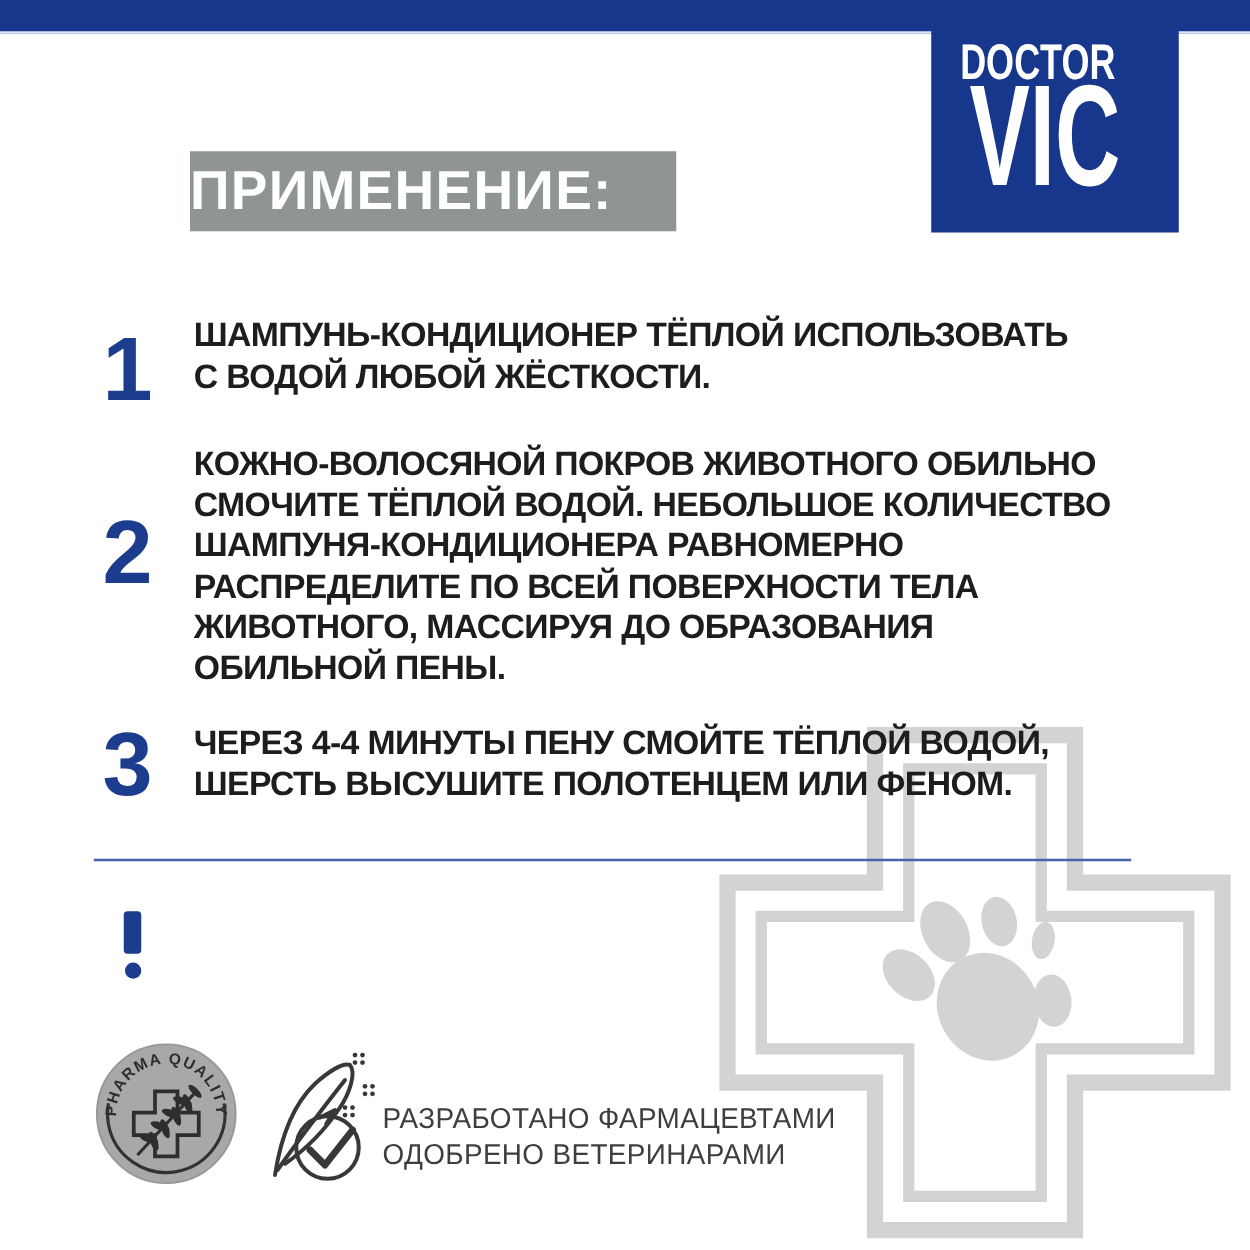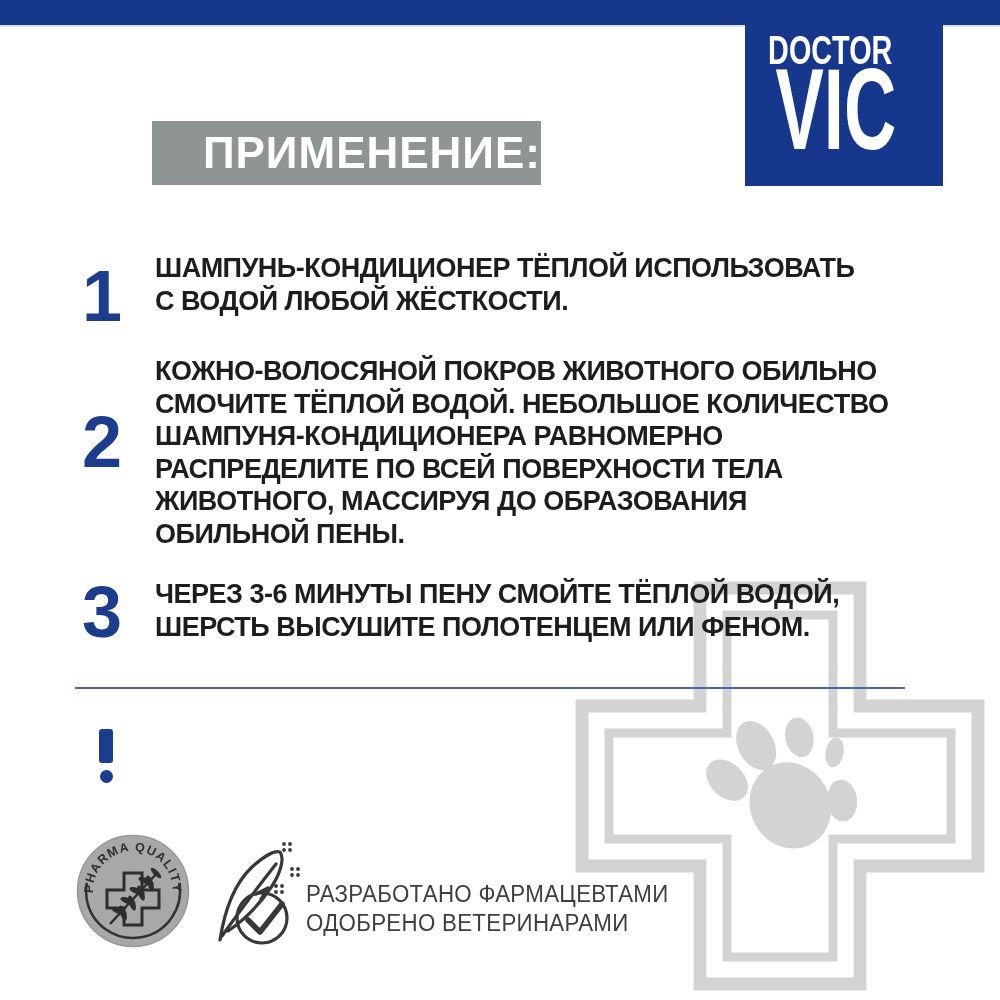--- a/index.html
+++ b/index.html
@@ -8,21 +8,21 @@
     overflow:hidden;font-family:"Liberation Sans",sans-serif;
   }
   .layer{position:absolute;z-index:1;}
   
   .topbar{position:absolute;left:0;top:0;width:1000px;height:25px;background:#17378c;border-bottom:2px solid #dfe5f2;z-index:2;}
   
   .logo{position:absolute;left:745px;top:0;width:198px;height:186px;background:#17378c;z-index:3;}
   .logo .l1{position:absolute;left:0;top:30px;width:165px;text-align:center;color:#fff;font-weight:bold;font-size:40px;line-height:1;transform:scaleX(0.72);transform-origin:center top;letter-spacing:0;}
   .logo .l2{position:absolute;left:0;top:52px;width:165px;text-align:center;color:#fff;font-weight:bold;font-size:115px;line-height:1;transform:scaleX(0.63);transform-origin:center top;}
   
-  .heading{position:absolute;left:152px;top:121px;width:389px;height:64px;background:#8f9494;display:flex;align-items:center;justify-content:flex-end;}
+  .heading{position:absolute;left:152px;top:121px;width:389px;height:64px;background:#8f9494;display:flex;align-items:center;justify-content:flex-start;}
   .heading span{color:#ffffff;font-weight:bold;font-size:44px;letter-spacing:1px;}
   
   .step-num{position:absolute;width:64px;text-align:center;color:#1c3c8e;font-weight:bold;font-size:72px;line-height:1;}
   .step-text{position:absolute;left:155px;width:795px;color:#1d1d1d;font-weight:bold;font-size:27px;line-height:32.5px;letter-spacing:-0.5px;white-space:pre-line;}
   .n1{left:70px;top:260px;} .t1{top:252px;}
   .n2{left:70px;top:406px;} .t2{top:355px;}
   .n3{left:70px;top:576px;} .t3{top:578px;}
   
   .divider{position:absolute;left:75px;top:687px;width:830px;height:2px;background:#4663ac;}
   
@@ -73,21 +73,21 @@
 
   <div class="step-num n2 layer">2</div>
   <div class="step-text t2 layer">КОЖНО-ВОЛОСЯНОЙ ПОКРОВ ЖИВОТНОГО ОБИЛЬНО
 СМОЧИТЕ ТЁПЛОЙ ВОДОЙ. НЕБОЛЬШОЕ КОЛИЧЕСТВО
 ШАМПУНЯ-КОНДИЦИОНЕРА РАВНОМЕРНО
 РАСПРЕДЕЛИТЕ ПО ВСЕЙ ПОВЕРХНОСТИ ТЕЛА
 ЖИВОТНОГО, МАССИРУЯ ДО ОБРАЗОВАНИЯ
 ОБИЛЬНОЙ ПЕНЫ.</div>
 
   <div class="step-num n3 layer">3</div>
-  <div class="step-text t3 layer">ЧЕРЕЗ 3-6 МИНУТЫ ПЕНУ СМОЙТЕ ТЁПЛОЙ ВОДОЙ,
+  <div class="step-text t3 layer">ЧЕРЕЗ 4-4 МИНУТЫ ПЕНУ СМОЙТЕ ТЁПЛОЙ ВОДОЙ,
 ШЕРСТЬ ВЫСУШИТЕ ПОЛОТЕНЦЕМ ИЛИ ФЕНОМ.</div>
 
   <div class="divider layer"></div>
 
   <div class="warn-mark layer">
     <div class="bar"></div>
     <div class="dot"></div>
   </div>
 
   <svg class="stamp layer" width="114" height="114" viewBox="0 0 114 114">

